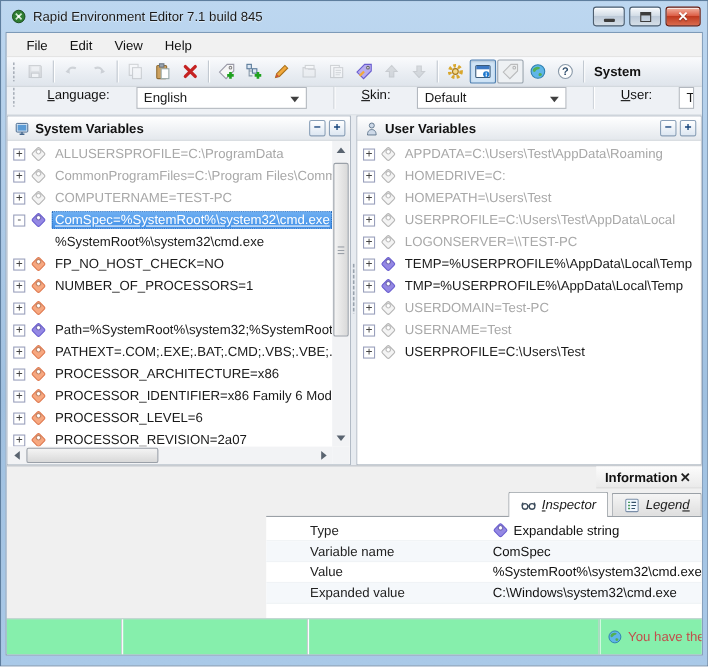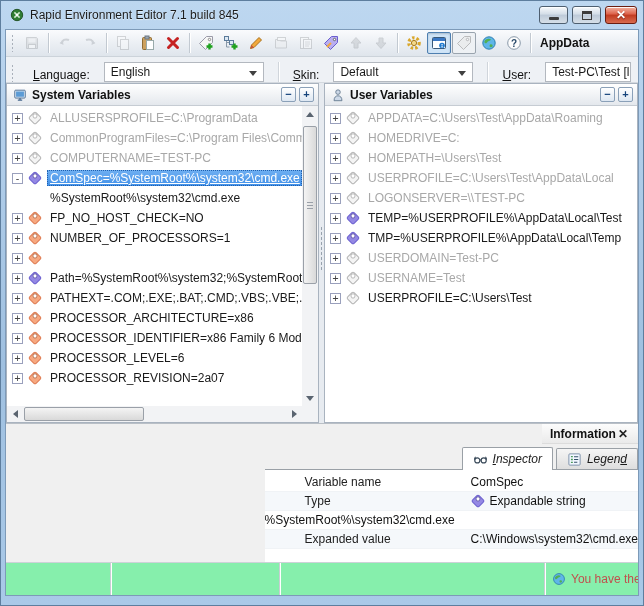--- a/index.html
+++ b/index.html
@@ -41,22 +41,22 @@
     display:flex;align-items:center;justify-content:center;padding:0;flex:none;}
   .tbtn.disabled .tic{opacity:.35;filter:grayscale(.8);}
   .tbtn.pressed{background:#cfe4f7;border-color:#4e7fb0;box-shadow:inset 0 1px 2px rgba(0,0,0,.18);}
   .tbtn.framed{background:#eef1f4;border-color:#9aa4ae;}
   .tbtn.framed .tic{opacity:.55;filter:grayscale(.5);}
   .tic{width:16px;height:16px;display:block;}
   .tsep{width:1px;height:20px;background:#c2c9d1;box-shadow:1px 0 0 #fff;margin:0 3px;flex:none;}
   .tlabel{font-weight:bold;color:#111;margin-left:5px;}
 
   
-  .optionsbar{height:26px;flex:none;display:flex;align-items:flex-end;background:#eef1f5;
-    border-bottom:1px solid #d4d9df;padding:0 7px 0 5px;gap:14px;}
+  .optionsbar{height:26px;flex:none;display:flex;align-items:flex-start;background:#eef1f5;
+    border-bottom:1px solid #d4d9df;padding:0 7px 0 5px;gap:24px;}
   .opt-label{color:#111;white-space:nowrap;}
   .combo{height:20px;background:#fff;border:1px solid #b3b8bf;display:flex;align-items:center;
     padding:0 6px;white-space:nowrap;overflow:hidden;}
   .combo-lang{width:160px;}
   .combo-skin{width:140px;}
   .combo-user{flex:1;}
   .carr{margin-left:auto;width:0;height:0;border:4px solid transparent;border-top:5px solid #404040;
     position:relative;top:3px;flex:none;}
   .osep{width:1px;height:20px;background:#d0d5db;box-shadow:1px 0 0 #fff;flex:none;}
 
@@ -280,20 +280,27 @@
           <span class="g-max"></span>
         </button>
       <button class="wbtn close">
           <span class="g-close">✕</span>
         </button>
     </span>
   </div>
 
   <div class="client">
 
+    <div class="menubar">
+
+    <span class="menu-item"><span>File</span></span>
+        <span class="menu-item"><span>Edit</span></span>
+        <span class="menu-item"><span>View</span></span>
+        <span class="menu-item"><span>Help</span></span>
+      </div>
 
     <div class="toolbar">
       <span class="grip"></span>
     <button class="tbtn disabled">
           <svg class="tic" viewBox="0 0 16 16">
             <use href="#i-save"></use>
           </svg>
         </button>
         <span class="tsep"></span>
         <button class="tbtn disabled">
@@ -383,21 +390,21 @@
           <svg class="tic" viewBox="0 0 16 16">
             <use href="#i-globe"></use>
           </svg>
         </button>
         <button class="tbtn">
           <svg class="tic" viewBox="0 0 16 16">
             <use href="#i-help"></use>
           </svg>
         </button>
         <span class="tsep"></span>
-        <span class="tlabel">AppData</span>
+        <span class="tlabel">System</span>
       </div>
 
     <div class="optionsbar">
       <span class="grip"></span>
       <span class="opt-label"><u>L</u>anguage:</span>
       <div class="combo combo-lang">
         <span>English</span>
         <span class="carr"></span>
       </div>
       <span class="osep"></span>
@@ -559,21 +566,21 @@
                 <span class="tlabel-tree">USERPROFILE=C:\Users\Test\AppData\Local</span>
               </div>
               <div class="trow gray">
                 <span class="exp">+</span>
                 <span class="tag tag-gray"></span>
                 <span class="tlabel-tree">LOGONSERVER=\\TEST-PC</span>
               </div>
               <div class="trow">
                 <span class="exp">+</span>
                 <span class="tag tag-purple"></span>
-                <span class="tlabel-tree">TEMP=%USERPROFILE%\AppData\Local\Test</span>
+                <span class="tlabel-tree">TEMP=%USERPROFILE%\AppData\Local\Temp</span>
               </div>
               <div class="trow">
                 <span class="exp">+</span>
                 <span class="tag tag-purple"></span>
                 <span class="tlabel-tree">TMP=%USERPROFILE%\AppData\Local\Temp</span>
               </div>
               <div class="trow gray">
                 <span class="exp">+</span>
                 <span class="tag tag-gray"></span>
                 <span class="tlabel-tree">USERDOMAIN=Test-PC</span>
@@ -609,34 +616,35 @@
         <div class="tab">
           <svg class="tabic" viewBox="0 0 16 16">
               <use href="#i-legend"></use>
             </svg>
           <span>Legen<u>d</u></span>
         </div>
       </div>
       <div class="info-body">
 
       <div class="irow">
-            <span class="ilabel">Variable name</span>
-            <span class="ival">
-
-              <span>ComSpec</span>
-            </span>
-          </div>
-          <div class="irow">
             <span class="ilabel">Type</span>
             <span class="ival">
               <span class="tag tag-purple"></span>
               <span>Expandable string</span>
             </span>
           </div>
           <div class="irow">
+            <span class="ilabel">Variable name</span>
+            <span class="ival">
+
+              <span>ComSpec</span>
+            </span>
+          </div>
+          <div class="irow">
+            <span class="ilabel">Value</span>
             <span class="ival">
 
               <span>%SystemRoot%\system32\cmd.exe</span>
             </span>
           </div>
           <div class="irow">
             <span class="ilabel">Expanded value</span>
             <span class="ival">
 
               <span>C:\Windows\system32\cmd.exe</span>

